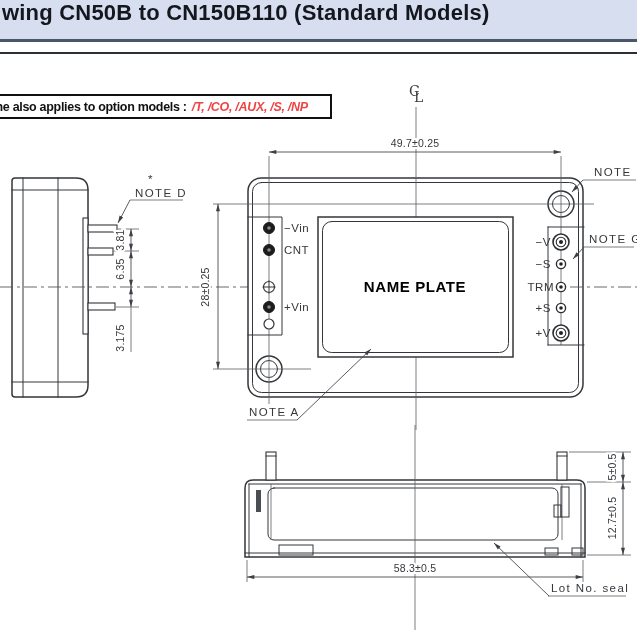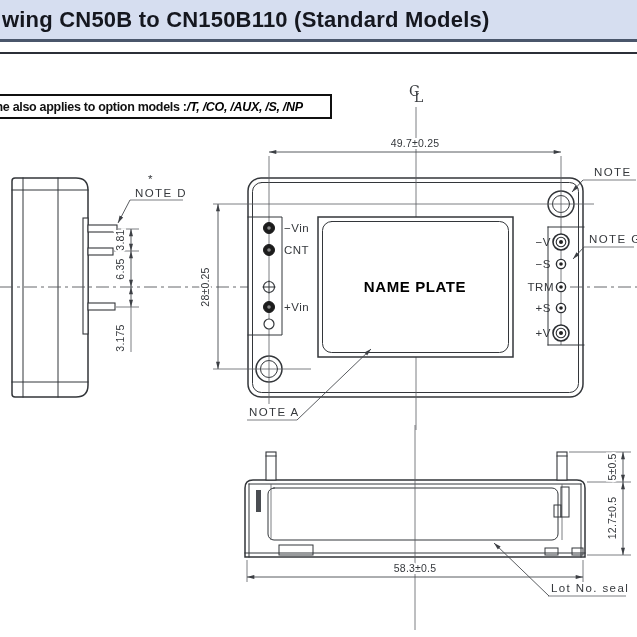--- a/index.html
+++ b/index.html
@@ -1,28 +1,28 @@
 <!DOCTYPE html>
 <html><head>
 <meta charset="utf-8">
 <style>
   html,body{margin:0;padding:0;background:#fff;}
   #page{position:relative;width:637px;height:637px;overflow:hidden;background:#fff;
         font-family:"Liberation Sans",sans-serif;}
   .titlebar{position:absolute;left:0;top:0;width:637px;height:39px;background:#d6def0;
-            border-bottom:3px solid #4a566b;display:flex;align-items:center;}
+            border-bottom:3px solid #4a566b;display:flex;align-items:flex-start;}
   .titlebar span{font-size:22px;font-weight:bold;color:#15171f;white-space:nowrap;
                  margin-left:2px;letter-spacing:0.2px;}
   .rule2{position:absolute;left:0;top:52px;width:637px;height:2px;background:#2b2f38;}
   .notebox{position:absolute;left:-14px;top:94px;width:346px;height:25px;background:#fff;
            border:2px solid #101010;display:flex;align-items:center;white-space:nowrap;
            padding-left:4px;box-sizing:border-box;}
   .notebox .np1{font-size:12.5px;font-weight:bold;color:#111;letter-spacing:-0.3px;}
-  .notebox .np2{font-size:12.5px;font-weight:bold;font-style:italic;color:#000000;
-                letter-spacing:-0.3px;}
+  .notebox .np2{font-size:12.5px;font-weight:bold;font-style:italic;color:#ef4444;
+                margin-left:5px;letter-spacing:-0.3px;}
   svg{position:absolute;left:0;top:0;}
   .ln1{stroke:#33363a;stroke-width:1;fill:none;stroke-linecap:square;}
   .lnw{stroke:#33363a;stroke-width:1.5;fill:#fff;}
   .lnw1{stroke:#33363a;stroke-width:1.1;fill:#fff;}
   .thin{stroke:#5a5d62;stroke-width:0.8;fill:none;}
   .dim{stroke:#46494e;stroke-width:0.9;fill:none;}
   .cline{stroke:#55585c;stroke-width:0.9;fill:none;stroke-dasharray:13 4 3 4;}
   text{font-family:"Liberation Sans",sans-serif;fill:#35383c;}
   .lbl{font-size:11.5px;letter-spacing:0.5px;}
   .dimtxt{font-size:10.5px;letter-spacing:0.2px;}

